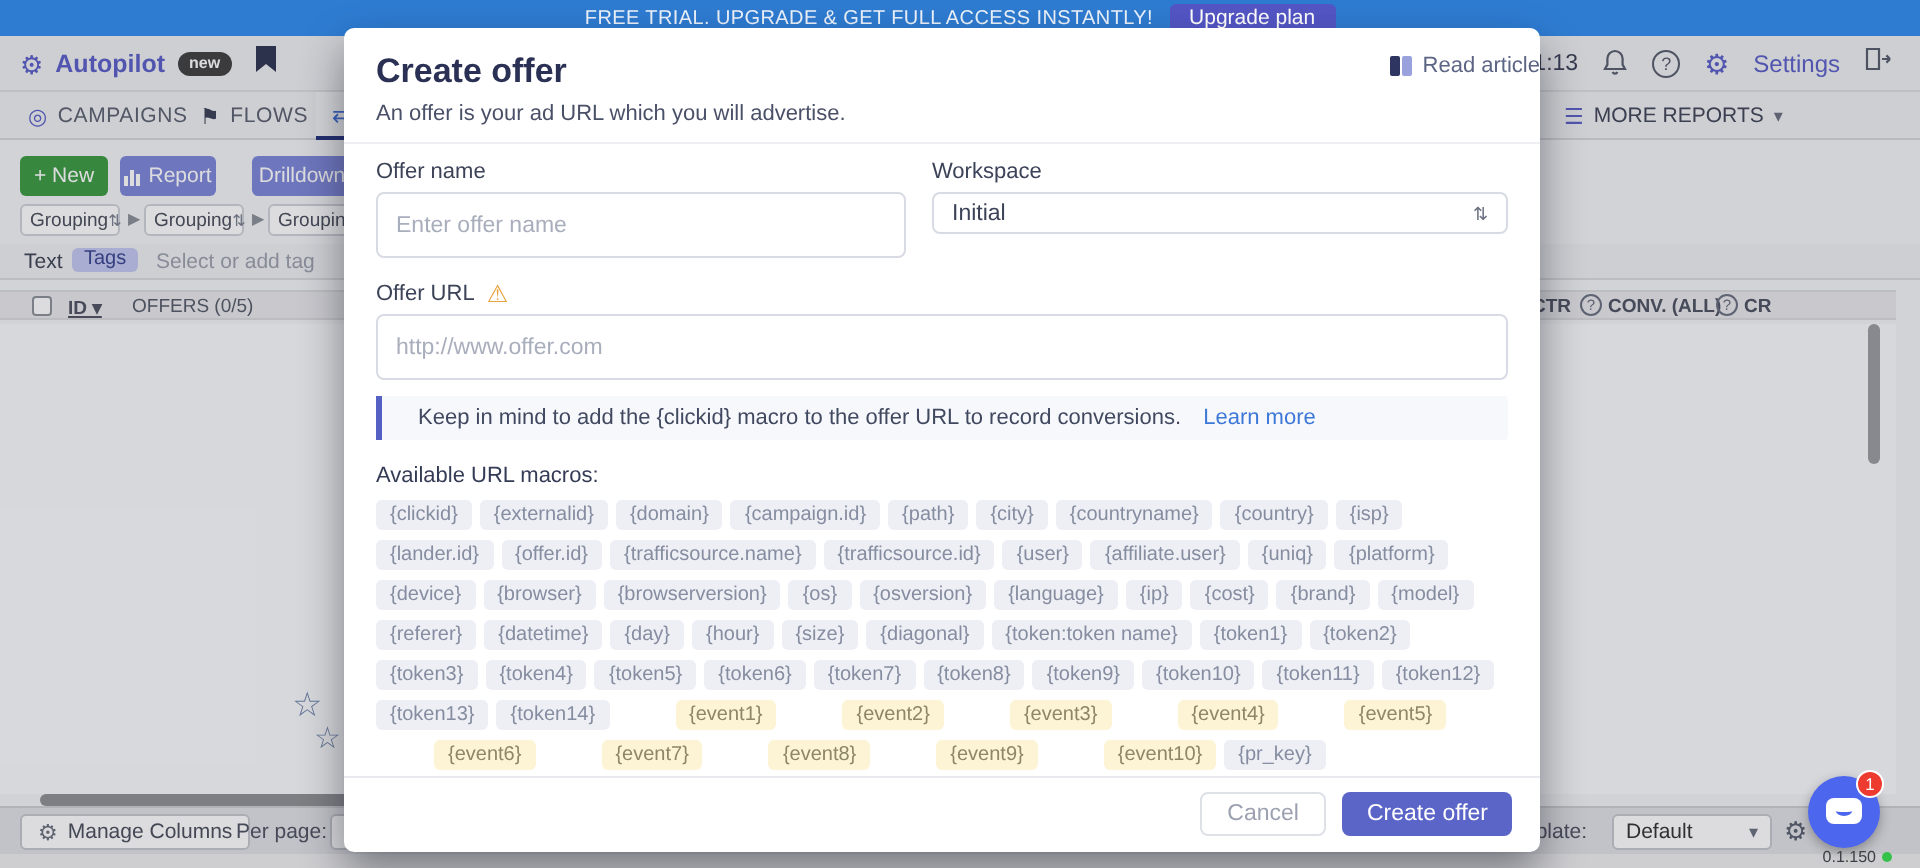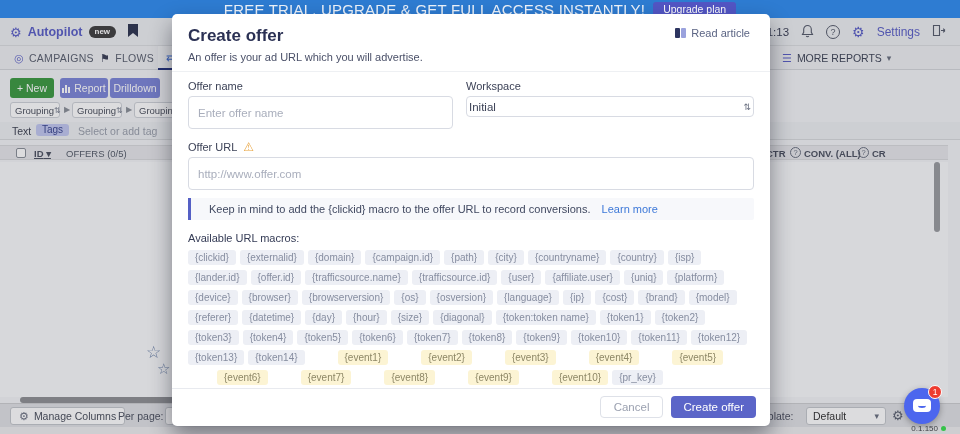--- a/index.html
+++ b/index.html
@@ -2,21 +2,21 @@
 <html><head>
 <meta charset="utf-8">
 <style>
   * { box-sizing: border-box; margin: 0; padding: 0; }
   html,body { width:960px; height:434px; }
   body { position:relative; overflow:hidden; font-family:"Liberation Sans",sans-serif; background:#fff; }
 
   
   .banner { position:absolute; left:0; top:0; width:960px; height:18px; background:#2e7cd2;
             display:flex; align-items:center; justify-content:center; gap:8px; z-index:10; }
-  .banner-text { color:#eef4fc; font-size:15px; letter-spacing:.2px; }
+  .banner-text { color:#eef4fc; font-size:10px; letter-spacing:.2px; }
   .upgrade-btn { background:#5356c5; color:#fff; font-size:10.5px; padding:1px 10px 2px; border-radius:3px; cursor:pointer; }
 
   
   .app-header { position:absolute; left:0; top:18px; width:960px; height:28px; background:#eef0f2; border-bottom:1px solid #dcdee1; }
   .brand-wrap { position:absolute; left:10px; top:5px; display:flex; align-items:center; gap:6px; }
   .brand-icon { color:#5a5fc7; font-size:13px; line-height:13px; }
   .brand-name { color:#5a5fc7; font-weight:bold; font-size:12.5px; }
   .brand-badge { background:#404040; color:#fff; font-size:8px; font-weight:bold; padding:1px 6px 2px; border-radius:7px; }
   .bookmark { margin-left:6px; }
   .hdr-right { position:absolute; right:14px; top:5px; display:flex; align-items:center; gap:12px; }
@@ -38,21 +38,21 @@
   .more-ic { color:#5a5fc7; font-size:11px; }
   .chev { font-size:9px; color:#6a7080; }
 
   
   .content { position:absolute; left:0; top:70px; width:960px; height:333px; background:#f4f5f7; }
 
   .btn { position:absolute; height:20px; border-radius:3px; display:flex; align-items:center; justify-content:center;
          gap:4px; font-size:10.5px; color:#fff; cursor:pointer; }
   .btn-new { left:10px; top:8px; width:44px; background:#3c9a41; }
   .btn-report { left:60px; top:8px; width:48px; background:#7d86d8; }
-  .btn-drill { left:110px; top:8px; width:50px; background:#7d86d8; }
+  .btn-drill { left:126px; top:8px; width:50px; background:#7d86d8; }
   .btn-pencil { left:168px; top:8px; width:22px; color:#8a8f98; font-size:12px; }
 
   .grp-row { position:absolute; left:0; top:32px; }
   .grp-sel { position:absolute; top:0; width:50px; height:16px; background:#fff; border:1px solid #cfd2d8; border-radius:3px;
              font-size:9.5px; color:#4a4f5c; display:flex; align-items:center; justify-content:space-between; padding:0 4px; cursor:pointer; }
   .grp-ar { font-size:8px; color:#7a8090; }
   .grp-sep { position:absolute; top:3px; font-size:8px; color:#8a8f98; }
 
   .filter-row { position:absolute; left:0; top:52px; width:960px; height:18px; background:#eef0f2; border-bottom:1px solid #d8dadd; }
   .ft-text { position:absolute; left:12px; top:3px; font-size:10.5px; color:#3f4454; cursor:pointer; }
@@ -107,37 +107,37 @@
   .chat-smile { position:absolute; left:5px; top:4px; width:8px; height:5px; border-bottom:2px solid #4c66ee; border-radius:50%; }
   .chat-badge { position:absolute; left:928px; top:385px; width:14px; height:14px; border-radius:50%; background:#ee3b2f; color:#fff;
                 font-size:8.5px; display:flex; align-items:center; justify-content:center; border:1.5px solid #fff; z-index:46; }
 
   
   .modal { position:absolute; left:172px; top:14px; width:598px; height:412px; background:#fff; border-radius:5px; z-index:50;
            box-shadow:0 10px 22px rgba(15,18,30,0.45); display:flex; flex-direction:column; }
   .m-header { padding:12px 16px 8px; border-bottom:1px solid #eef0f3; position:relative; }
   .m-title { font-size:17px; font-weight:bold; color:#2b3154; }
   .m-sub { font-size:11px; color:#4a5068; margin-top:5px; }
-  .read-article { position:absolute; right:20px; top:13px; display:flex; align-items:center; gap:5px; cursor:pointer; }
+  .read-article { position:absolute; right:0; top:13px; display:flex; align-items:center; gap:5px; cursor:pointer; }
   .ra-text { font-size:11px; color:#5c6584; }
   .book-ic { display:flex; gap:1px; }
   .book-a { width:5px; height:10px; background:#2d3560; border-radius:1px; }
   .book-b { width:5px; height:10px; background:#9aa2dd; border-radius:1px; }
 
   .m-body { padding:8px 16px 0; flex:1; overflow:hidden; }
   .fields-row { display:flex; gap:13px; }
   .f-left { flex:1; }
   .f-right { width:288px; }
   .f-label { font-size:11px; color:#3c4257; margin-bottom:4px; display:flex; align-items:center; gap:6px;text-align:center; }
   .warn { color:#e8a33d; font-size:12px; line-height:11px; }
   .inp { width:100%; height:33px; border:1px solid #d8dbe3; border-radius:4px; font-size:11.5px; color:#3c4257;
          padding:0 9px; font-family:"Liberation Sans",sans-serif; outline:none; background:#fff; }
   .inp::placeholder { color:#a9aebc; }
   .sel { width:100%; height:21px; border:1px solid #d8dbe3; border-radius:4px; font-size:11.5px; color:#3c4257;
-         display:flex; align-items:center; justify-content:space-between; padding:0 2px; cursor:pointer; background:#fff; }
+         display:flex; align-items:center; justify-content:space-between; padding:0 9px; cursor:pointer; background:#fff; }
   .sel-ar { font-size:9px; color:#6a7080; }
   .mt12 { margin-top:12px; }
   .note { margin-top:8px; background:#f7f8fb; border-left:3px solid #5560c5; border-radius:0 2px 2px 0;
           padding:5px 18px; font-size:11px; color:#414961; }
   .learn-more { color:#3d78d8; margin-left:8px; cursor:pointer; }
   .macros-label { font-size:11px; color:#343b55; margin:12px 0 6px; }
   .macro-list { display:flex; flex-wrap:wrap; gap:5px 4px; }
   .chip { background:#edeff5; color:#868da0; font-size:10px; padding:2px 7px; border-radius:3px; line-height:11px; cursor:pointer; }
   .chip-hl { background:#fcf4d4; color:#8d8766;margin-left:29px; }
   .opt-badge { background:#fef9c3; color:#6b7180; font-size:8.5px; padding:1px 5px; border-radius:2px; letter-spacing:.3px; }

